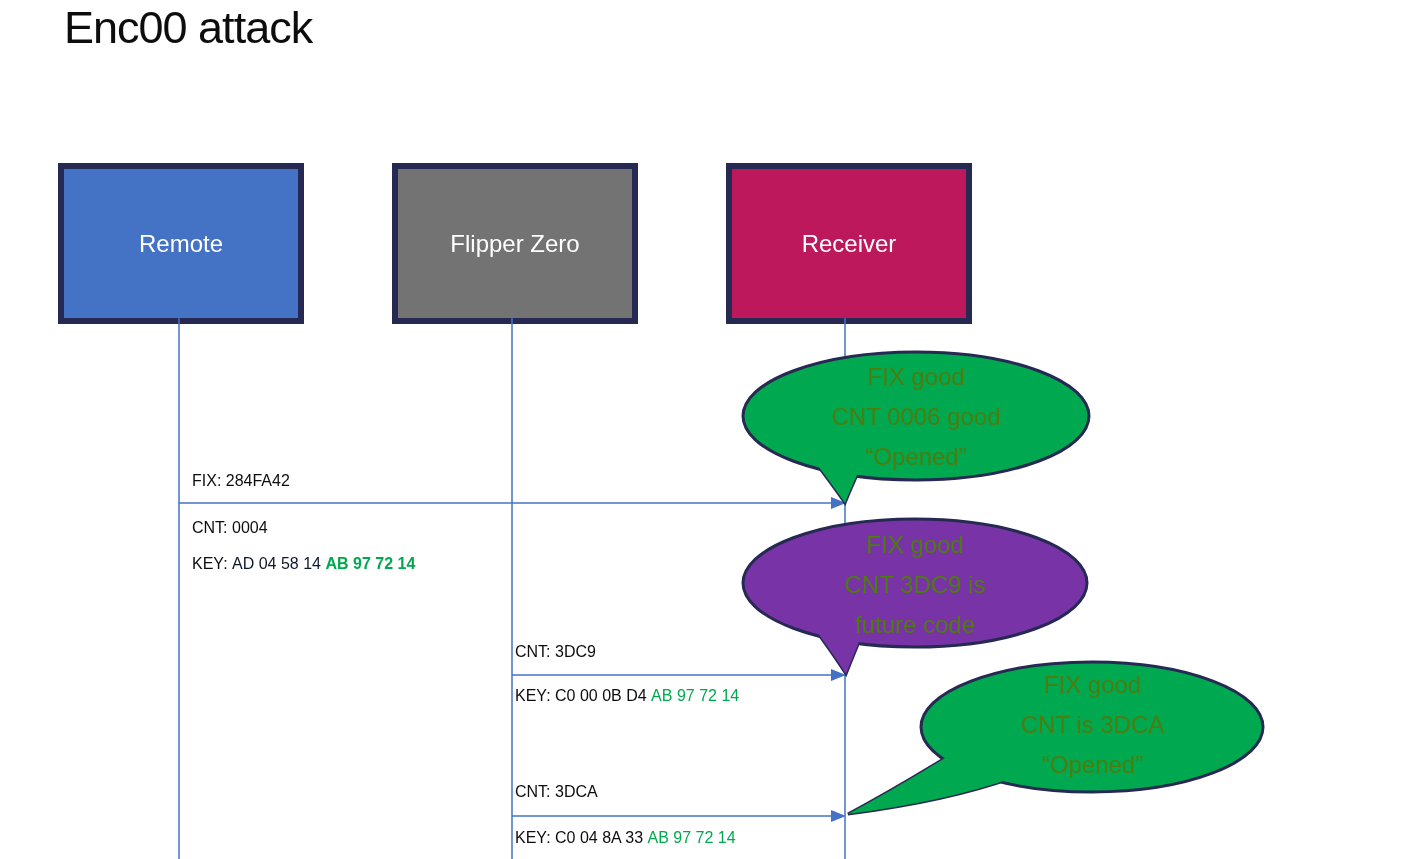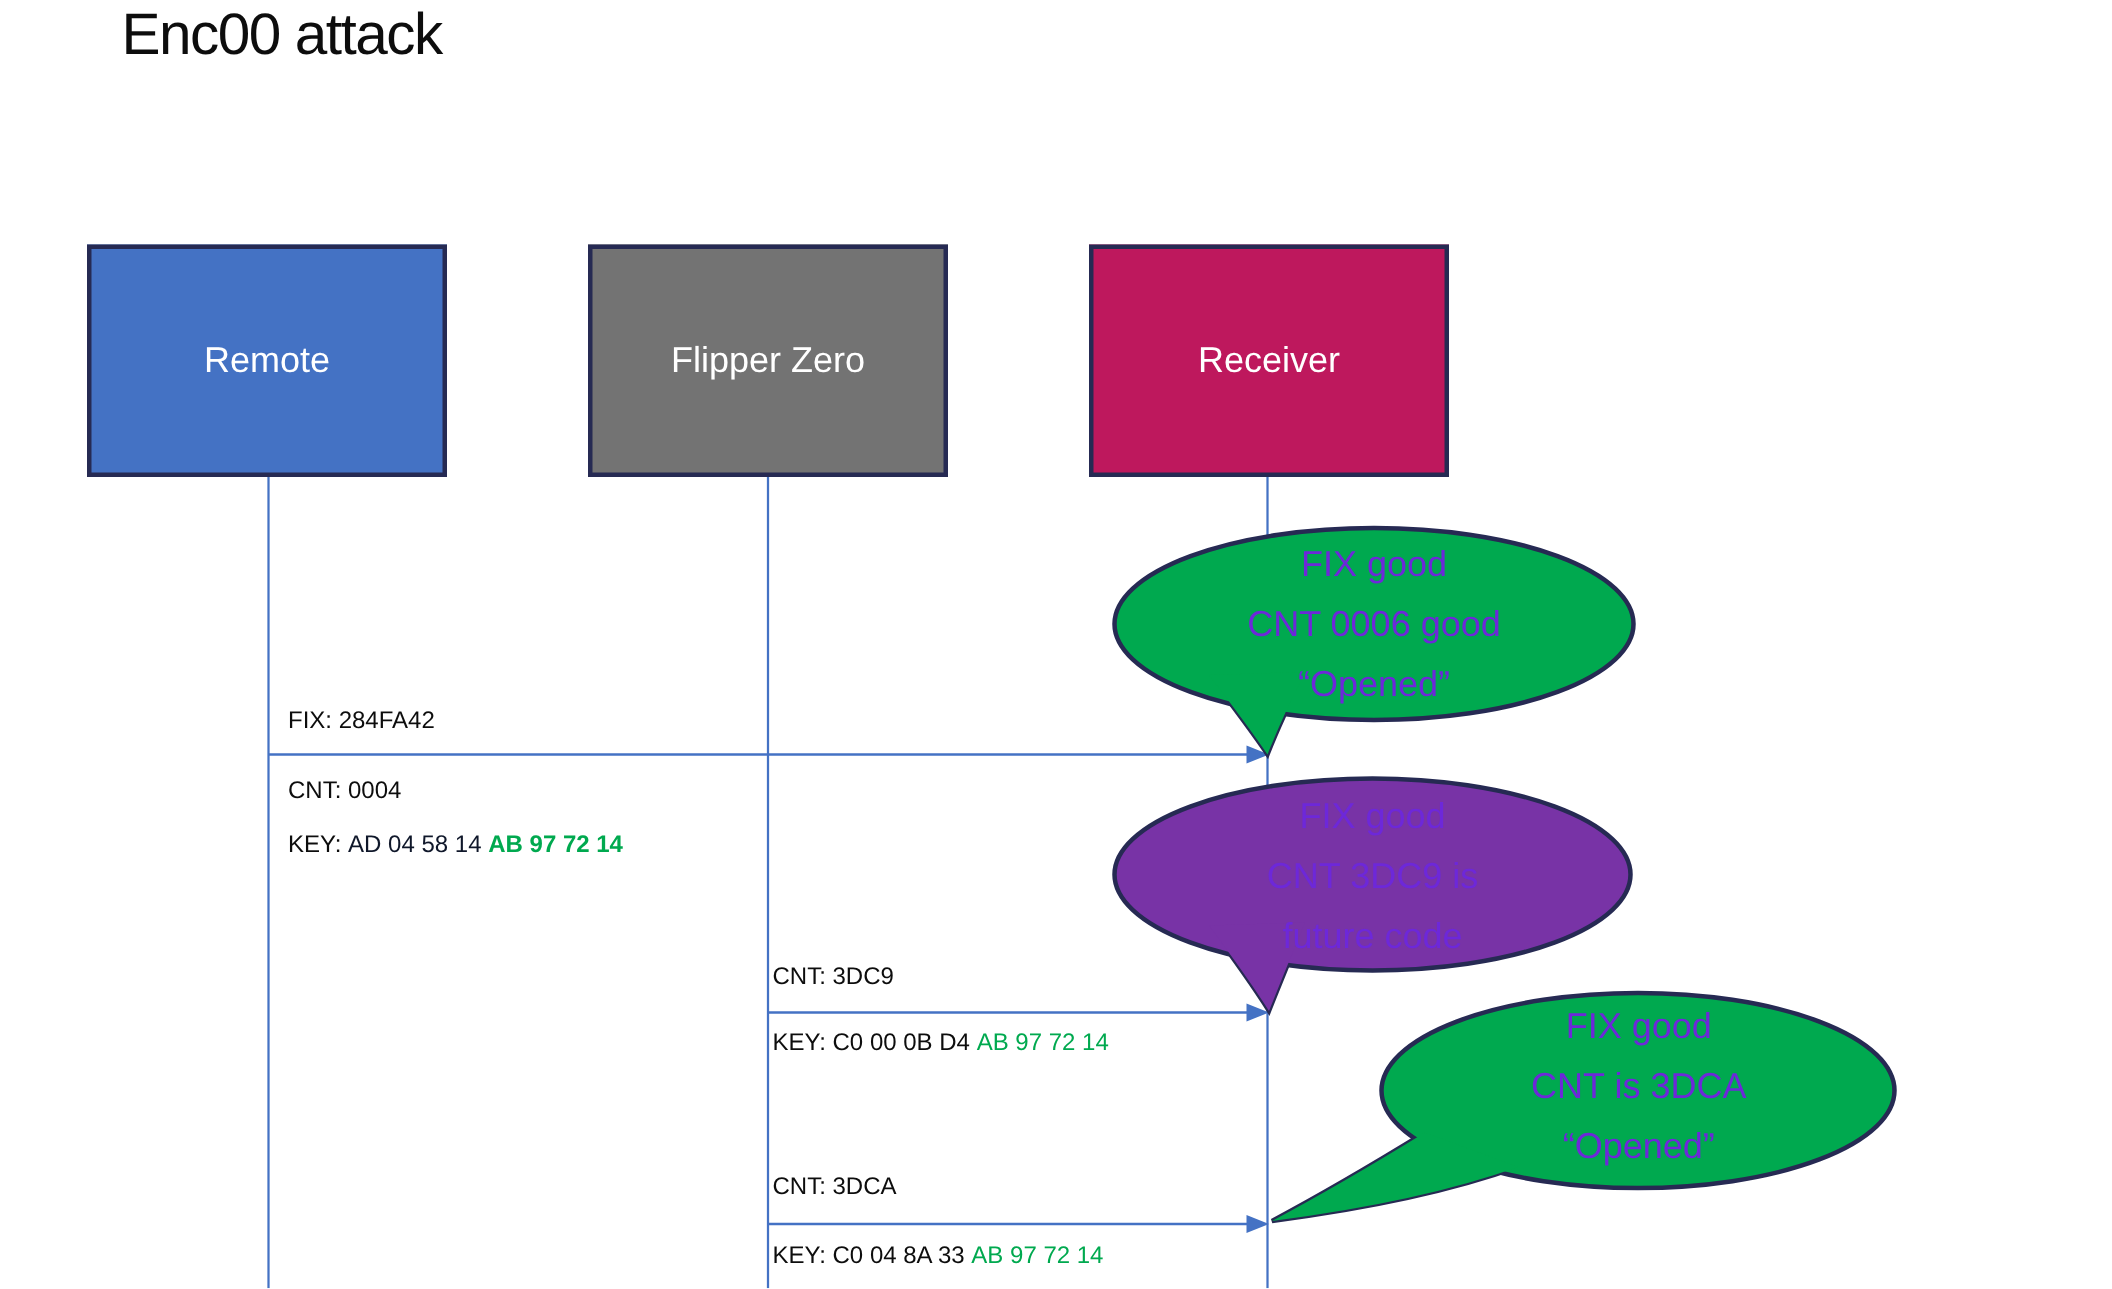--- a/index.html
+++ b/index.html
@@ -6,33 +6,33 @@
   #slide {
     position: relative;
     width: 1408px;
     height: 859px;
     background: #ffffff;
     overflow: hidden;
     font-family: "Liberation Sans", sans-serif;
   }
   #title {
     position: absolute;
-    left: 81px;
+    left: 64px;
     top: 2px;
-    font-size: 39px;
+    font-size: 45px;
     font-weight: 300;
     letter-spacing: -1px;
     white-space: nowrap;
   }
   .actor-box {
     position: absolute;
     top: 163px;
     width: 234px;
     height: 149px;
-    border: 3px solid #4c1d95;
+    border: 6px solid #4c1d95;
     display: flex;
     align-items: center;
     justify-content: center;
   }
   .actor-label {
     color: #ffffff;
     font-size: 24px;
     white-space: nowrap;
   }
   #actor-remote  { left: 58px;  }
@@ -51,21 +51,21 @@
     line-height: 30px;
     white-space: nowrap;
     color: #0d0d0d;
   }
   .key-part { margin-left: 0.28em; }
   .key-green-bold { font-weight: 700; }
 
   .bubble-text {
     position: absolute;
     text-align: center;
-    color: #6d28d9;
+    color: #4d7c0f;
     font-size: 24px;
     line-height: 40px;
     white-space: nowrap;
   }
   .bubble-text span { display: block; }
 
   #bubble1-text { left: 743px; top: 357px; width: 346px; }
   #bubble2-text { left: 742px; top: 525px; width: 346px; }
   #bubble3-text { left: 920px; top: 665px; width: 345px; }
 

